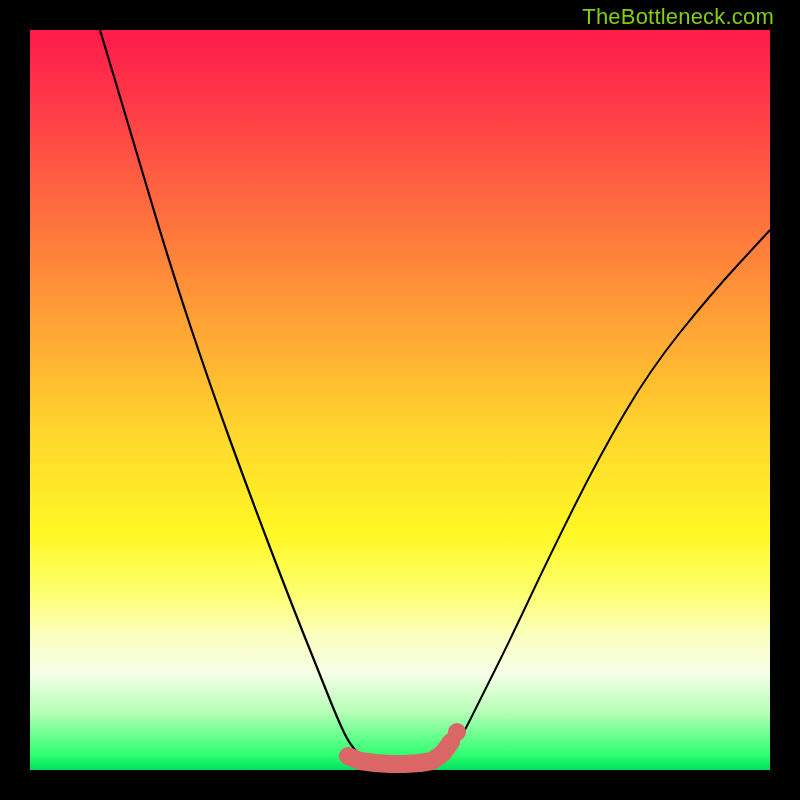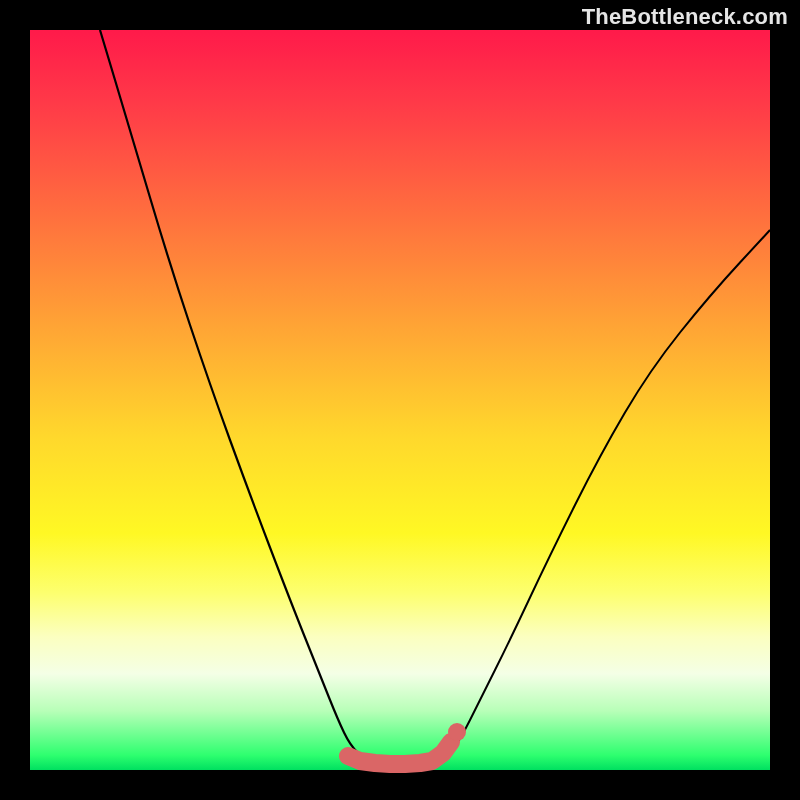--- a/index.html
+++ b/index.html
@@ -40,25 +40,25 @@
   }
   svg.curve {
     position: absolute;
     left: 0; top: 0;
     width: 100%; height: 100%;
     overflow: visible;
   }
   .watermark {
     position: absolute;
     top: 4px;
-    right: 12px;
-    color: #e5e5e5;
+    right: 26px;
+    color: #84cc16;
     font-size: 22px;
     letter-spacing: 0.2px;
-    font-weight: 700;
+    font-weight: 400;
   }
 </style>
 </head>
 <body>
 
 <div class="frame">
   <div class="gradient"></div>
   <svg class="curve" viewBox="0 0 740 740" preserveAspectRatio="none">
     <path fill="none" stroke="#000" stroke-width="2.2" d="M 70 0 Q 70 0 85 50 Q 100 100 120 167.5 Q 140 235 160 295 Q 180 355 200 410 Q 220 465 240 517.5 Q 260 570 275 607.5 Q 290 645 299 667.5 Q 308 690 314 702.5 Q 320 715 327.5 722.5 T 335 730" id="path-left"></path>
     <path fill="none" stroke="#000" stroke-width="2.0" d="M 415 730 Q 415 730 422.5 720 Q 430 710 440 690 Q 450 670 465 640 Q 480 610 500 567.5 Q 520 525 545 475 Q 570 425 595 382.5 Q 620 340 650 302.5 Q 680 265 710 232.5 T 740 200" id="path-right"></path>

